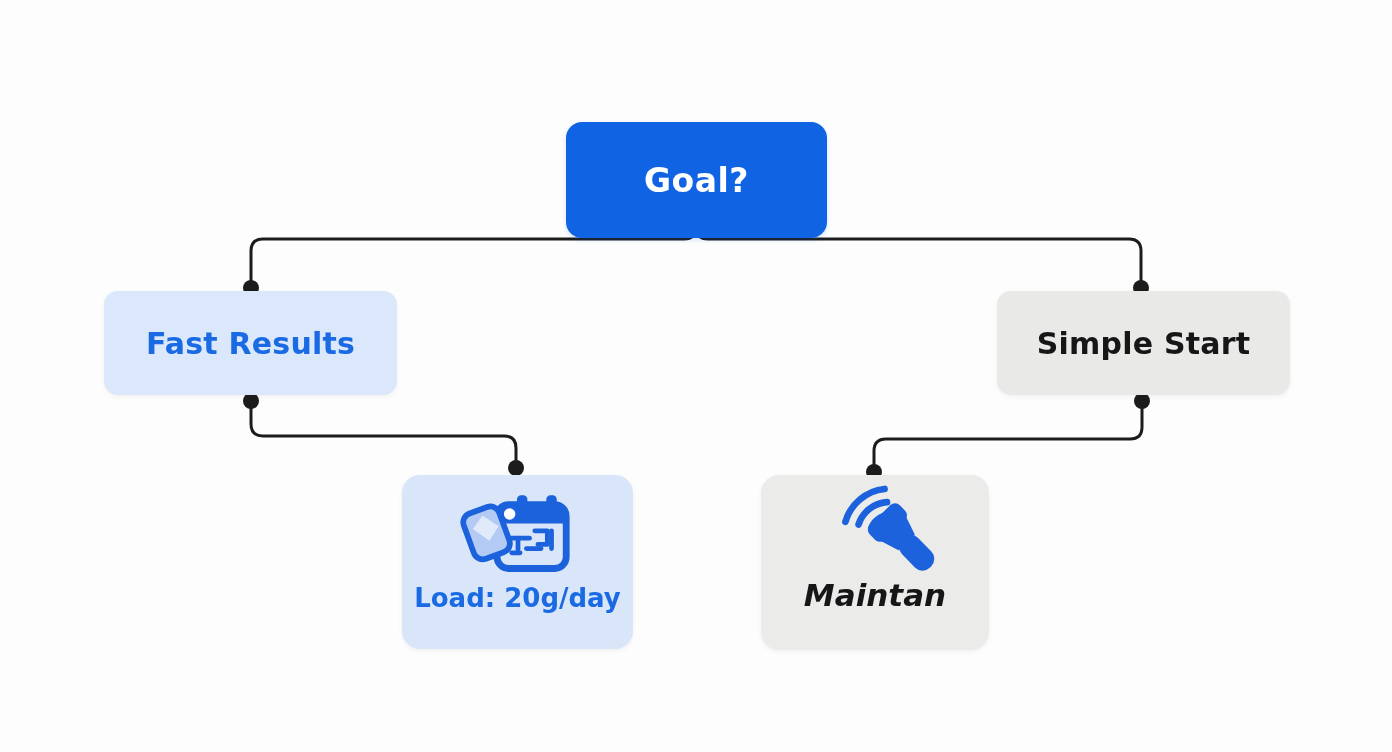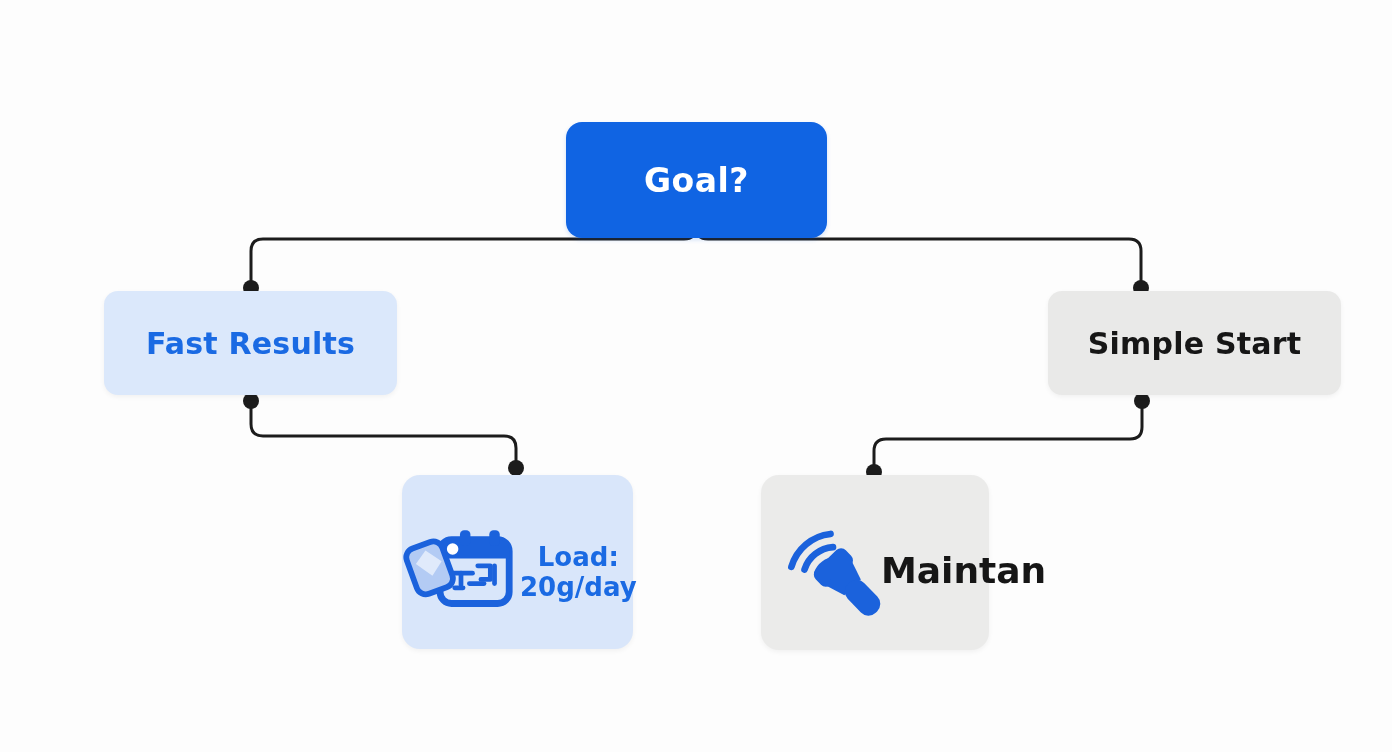--- a/index.html
+++ b/index.html
@@ -32,34 +32,34 @@
   .node-root{
     left:566px;top:104px;width:261px;height:116px;border-radius:16px;
     background:var(--primary-blue);color:var(--white-text);font-size:33px;
     letter-spacing:.5px;box-shadow:0 2px 4px rgba(16,100,227,.18);margin-top:18px;
   }
   .node-branch{
     width:293px;height:104px;border-radius:14px;font-size:30px;letter-spacing:.2px;
     box-shadow:0 2px 5px rgba(0,0,0,.05);
   }
   .node-branch-left{left:104px;top:291px;background:var(--light-blue-fill);color:var(--blue-text);}
-  .node-branch-right{left:1048px;top:291px;background:var(--gray-fill);color:var(--dark-text);}
+  .node-branch-right{left:997px;top:291px;background:var(--gray-fill);color:var(--dark-text);}
   .node-leaf{
-    flex-direction:row;justify-content:flex-start;
+    flex-direction:column;justify-content:flex-start;
     box-shadow:0 2px 5px rgba(0,0,0,.05);
   }
   .node-leaf-left{
     left:402px;top:475px;width:231px;height:174px;border-radius:18px;
     background:var(--leaf-blue-fill);color:var(--blue-text);font-size:26px;
     padding-top:16px;
   }
   .node-leaf-right{
     left:761px;top:475px;width:228px;height:175px;border-radius:18px;
-    background:var(--leaf-gray-fill);color:var(--dark-text);font-size:36px;
-    padding-top:12px;
+    background:var(--leaf-gray-fill);color:var(--dark-text);font-size:31px;
+    font-style:italic;
   }
   .leaf-icon{flex:0 0 auto;display:block;}
   .leaf-label{display:block;margin-top:4px;}
   .cal-stroke{fill:none;stroke:var(--icon-blue);stroke-width:6.5;}
   .cal-fill{fill:var(--icon-blue);}
   .cal-glyph{fill:none;stroke:var(--icon-blue);stroke-width:4.5;stroke-linecap:round;stroke-linejoin:round;}
   .gem-body{fill:#b3cbf4;stroke:var(--icon-blue);stroke-width:5.5;stroke-linejoin:round;}
   .gem-facet{fill:#e4edfc;opacity:.9;}
   .mega-fill{fill:var(--icon-blue);}
   .mega-wave{fill:none;stroke:var(--icon-blue);stroke-width:7;stroke-linecap:round;}

